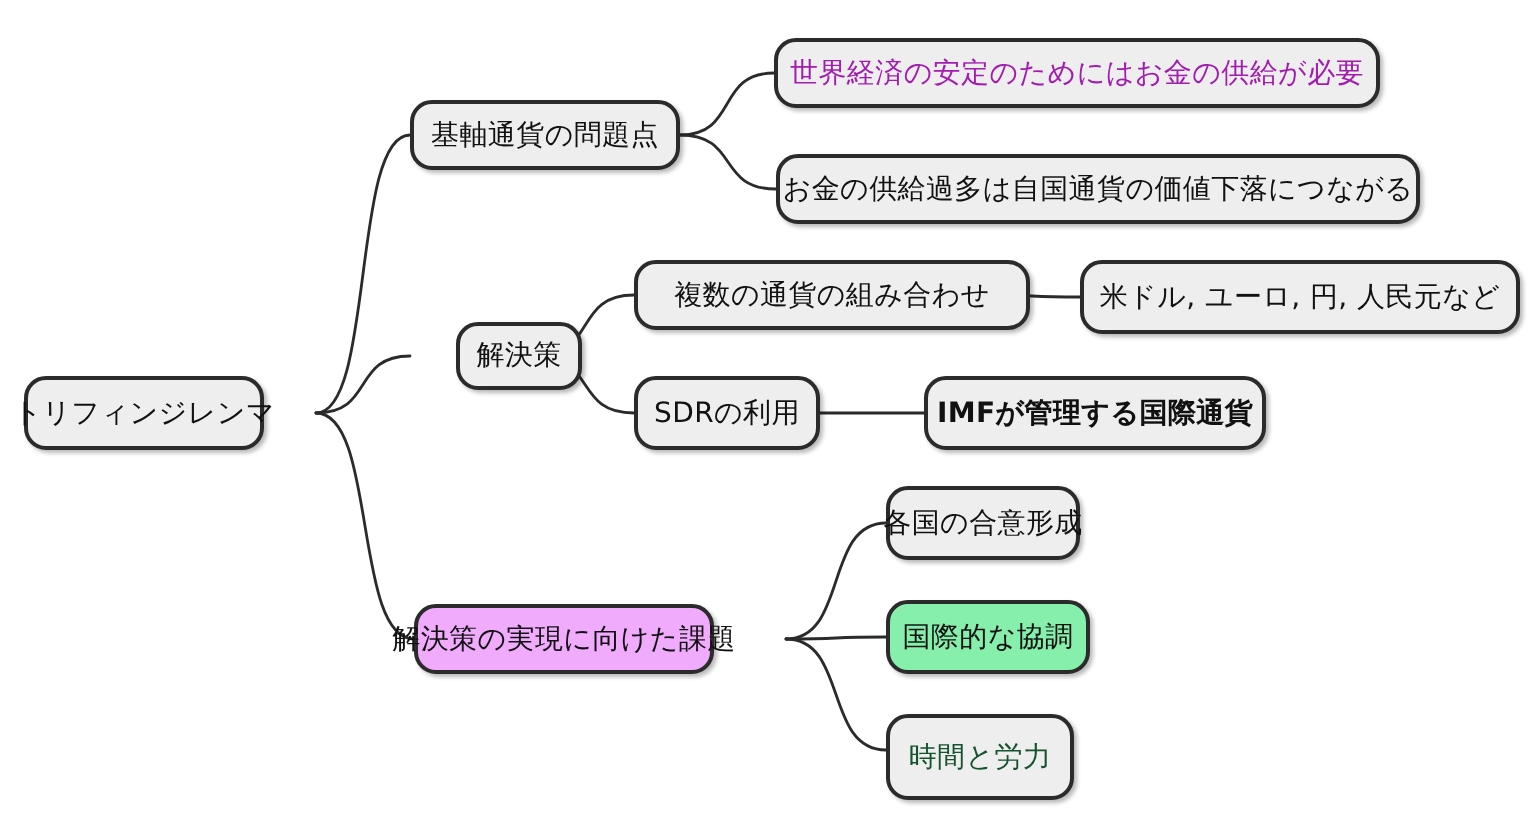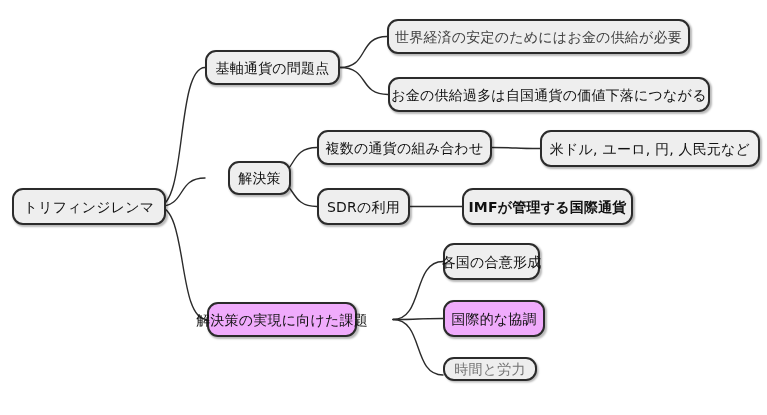--- a/index.html
+++ b/index.html
@@ -55,26 +55,26 @@
       <path d="M 268 178 C 298.38 178, 286.62 147.5, 317 147.5" stroke="#2b2b2b"></path>
       <path d="M 492 147.5 C 521.76 147.5, 510.24 148.5, 540 148.5" stroke="#2b2b2b"></path>
       <path d="M 268 178 C 298.38 178, 286.62 206.5, 317 206.5" stroke="#2b2b2b"></path>
       <path d="M 410 206.5 C 442.24 206.5, 429.76 206.5, 462 206.5" stroke="#2b2b2b"></path>
       <path d="M 158 206.5 C 188.38 206.5, 176.62 319.5, 207 319.5" stroke="#2b2b2b"></path>
       <path d="M 393 319.5 C 424 319.5, 412 261.5, 443 261.5" stroke="#2b2b2b"></path>
       <path d="M 393 319.5 C 424 319.5, 412 318.5, 443 318.5" stroke="#2b2b2b"></path>
       <path d="M 393 319.5 C 424 319.5, 412 375, 443 375" stroke="#2b2b2b"></path>
     </svg>
 
-<div class="node" style="left: 12px; top: 188px; width: 154px; height: 37px; background: rgb(238, 238, 238); border-color: rgb(43, 43, 43); color: rgb(17, 17, 17);">トリフィンジレンマ</div>
+<div class="node" style="left: 12px; top: 188px; width: 120px; height: 37px; background: rgb(238, 238, 238); border-color: rgb(43, 43, 43); color: rgb(17, 17, 17);">トリフィンジレンマ</div>
     <div class="node" style="left: 205px; top: 50px; width: 135px; height: 35px; background: rgb(238, 238, 238); border-color: rgb(43, 43, 43); color: rgb(17, 17, 17);">基軸通貨の問題点</div>
-    <div class="node" style="left: 387px; top: 19px; width: 303px; height: 35px; background: rgb(238, 238, 238); border-color: rgb(43, 43, 43); color: #404040;">世界経済の安定のためにはお金の供給が必要</div>
+    <div class="node" style="left: 387px; top: 19px; width: 303px; height: 35px; background: rgb(238, 238, 238); border-color: rgb(43, 43, 43); color: #a21caf;">世界経済の安定のためにはお金の供給が必要</div>
     <div class="node" style="left: 388px; top: 77px; width: 322px; height: 35px; background: rgb(238, 238, 238); border-color: rgb(43, 43, 43); color: rgb(17, 17, 17);">お金の供給過多は自国通貨の価値下落につながる</div>
     <div class="node" style="left: 205px; top: 161px; width: 63px; height: 34px; background: rgb(238, 238, 238); border-color: rgb(43, 43, 43); color: rgb(17, 17, 17); margin-left: 23px;">解決策</div>
-    <div class="node" style="left: 317px; top: 130px; width: 175px; height: 35px; background: rgb(238, 238, 238); border-color: rgb(43, 43, 43); color: rgb(17, 17, 17);">複数の通貨の組み合わせ</div>
+    <div class="node" style="left: 317px; top: 130px; width: 198px; height: 35px; background: rgb(238, 238, 238); border-color: rgb(43, 43, 43); color: rgb(17, 17, 17);">複数の通貨の組み合わせ</div>
     <div class="node" style="left: 540px; top: 130px; width: 220px; height: 37px; background: rgb(238, 238, 238); border-color: rgb(43, 43, 43); color: rgb(17, 17, 17);">米ドル, ユーロ, 円, 人民元など</div>
     <div class="node" style="left: 317px; top: 188px; width: 93px; height: 37px; background: rgb(238, 238, 238); border-color: rgb(43, 43, 43); color: rgb(17, 17, 17);">SDRの利用</div>
     <div class="node" style="left: 462px; top: 188px; width: 171px; height: 37px; background: rgb(238, 238, 238); border-color: rgb(43, 43, 43); color: rgb(17, 17, 17); font-weight: bold;">IMFが管理する国際通貨</div>
     <div class="node" style="left: 207px; top: 302px; width: 150px; height: 35px; background: #f0abfc; border-color: rgb(43, 43, 43); color: rgb(17, 17, 17);">解決策の実現に向けた課題</div>
     <div class="node" style="left: 443px; top: 243px; width: 97px; height: 37px; background: rgb(238, 238, 238); border-color: rgb(43, 43, 43); color: rgb(17, 17, 17); text-align: right;">各国の合意形成</div>
-    <div class="node" style="left: 443px; top: 300px; width: 102px; height: 37px; background: #f0abfc; border-color: rgb(43, 43, 43); color: rgb(17, 17, 17); text-align: right;">国際的な協調</div>
-    <div class="node" style="left: 443px; top: 357px; width: 94px; height: 24px; background: rgb(238, 238, 238); border-color: rgb(43, 43, 43); color: #737373;">時間と労力</div>
+    <div class="node" style="left: 443px; top: 300px; width: 102px; height: 37px; background: #86efac; border-color: rgb(43, 43, 43); color: rgb(17, 17, 17); text-align: right;">国際的な協調</div>
+    <div class="node" style="left: 443px; top: 357px; width: 94px; height: 43px; background: rgb(238, 238, 238); border-color: rgb(43, 43, 43); color: #14532d;">時間と労力</div>
   </div>
 
 </body></html>

